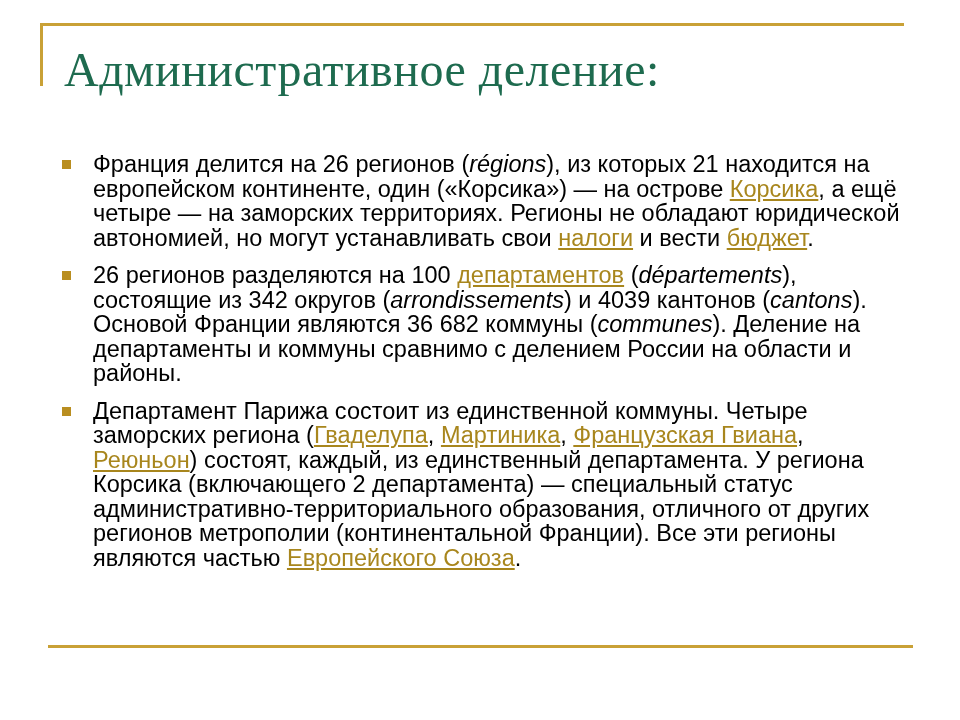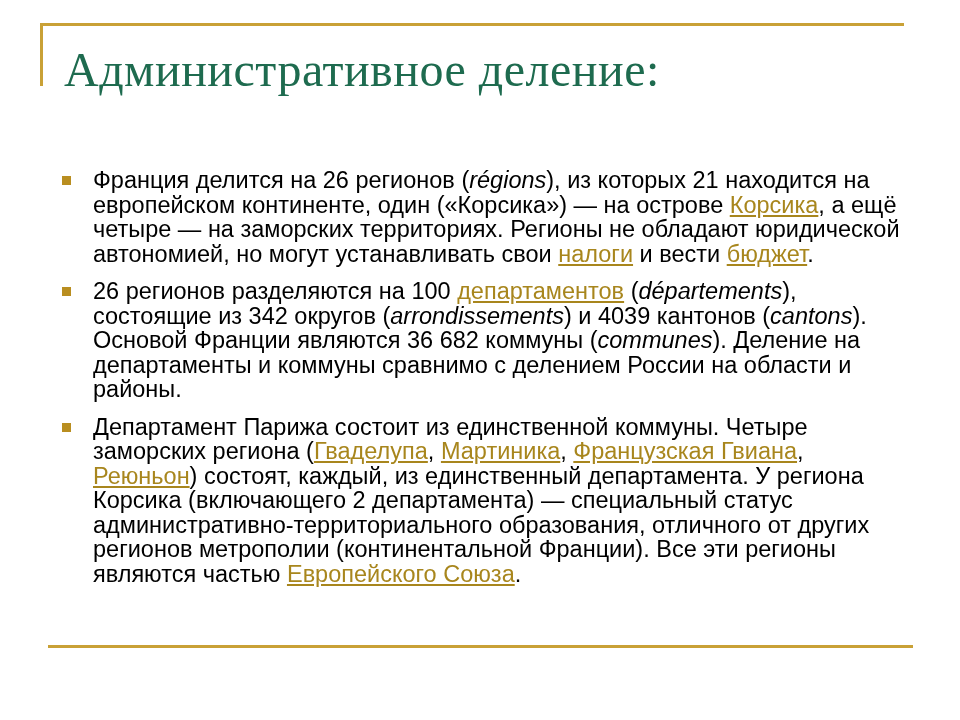--- a/index.html
+++ b/index.html
@@ -40,21 +40,21 @@
     position: absolute; left: 64px; top: 42px;
     width: 840px;
     font-family: "Liberation Serif", "DejaVu Serif", serif;
     font-weight: 400;
     font-size: 48px;
     letter-spacing: 0.5px;
     color: var(--title-color);
     white-space: nowrap;
   }
   .content {
-    position: absolute; left: 62px; top: 168px;
+    position: absolute; left: 62px; top: 152px;
     width: 843px;
   }
   ul.bullet-list {
     list-style: none;
     margin: 0; padding: 0;
   }
   li.bullet-item {
     position: relative;
     padding-left: 31px;
     margin: 0 0 13px 0;

